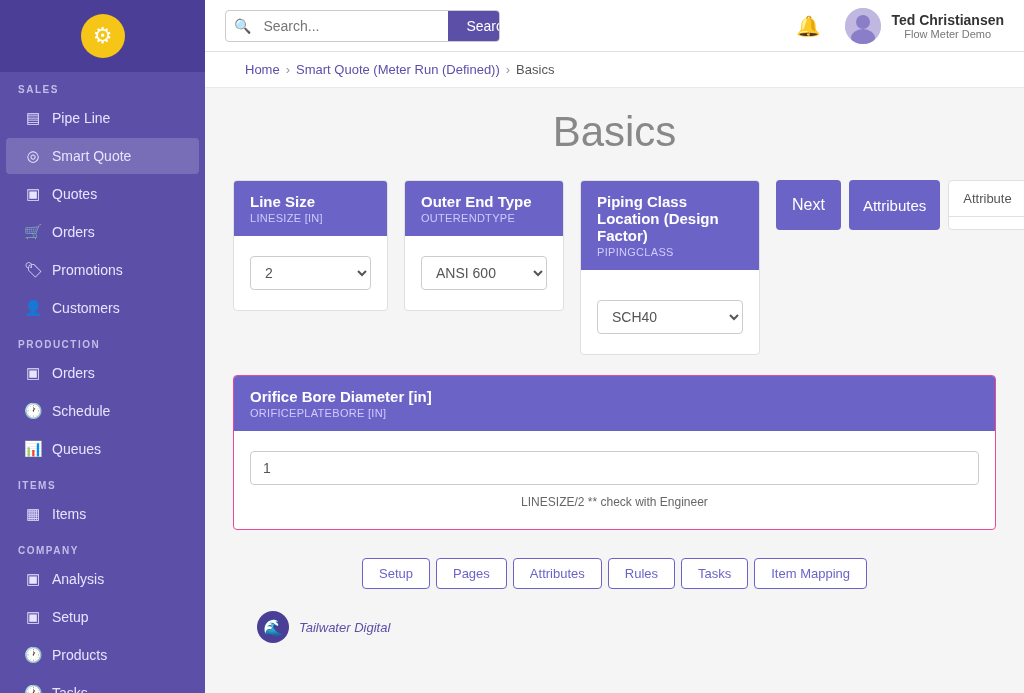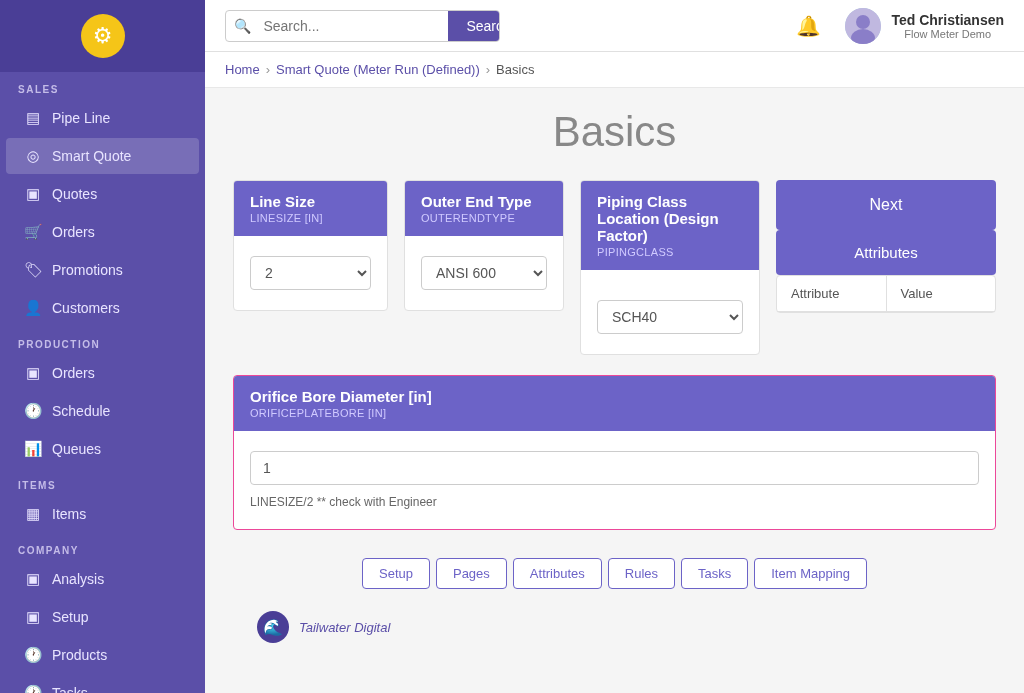--- a/index.html
+++ b/index.html
@@ -134,21 +134,21 @@
       flex: 1;
       overflow-y: auto;
       padding: 0;
       background: #f5f5f5;
     }
 
     
     #breadcrumb {
       background: #fff;
       border-bottom: 1px solid #e8e8e8;
-      padding: 10px 20px;
+      padding: 10px 40px;
       font-size: 13px;
       color: #555;
       display: flex;
       gap: 6px;
     }
     #breadcrumb a { color: #5b4fa8; text-decoration: none; }
     #breadcrumb .sep { color: #999; }
     #breadcrumb .current { color: #555; }
 
     
@@ -200,21 +200,22 @@
       background: #fff;
       cursor: pointer;
       outline: none;
     }
 
     
     #right-panel {
       width: 220px;
       min-width: 220px;
       display: flex;
-      flex-direction: column;
+      flex-direction: row;
+      gap: 8px;
     }
     .btn-next {
       background: #6c63c7;
       color: #fff;
       border: none;
       border-radius: 4px;
       padding: 16px;
       font-size: 16px;
       cursor: pointer;
       width: 100%;
@@ -263,20 +264,21 @@
       border: 1px solid #ccc;
       border-radius: 4px;
       font-size: 14px;
       color: #555;
       outline: none;
       margin-bottom: 10px;
     }
     #orifice-hint {
       font-size: 12px;
       color: #666;
+      text-align: center;
     }
 
     
     #bottom-tabs {
       display: flex;
       gap: 6px;
       justify-content: center;
       padding: 12px 0 16px 0;
     }
     .tab-btn {

